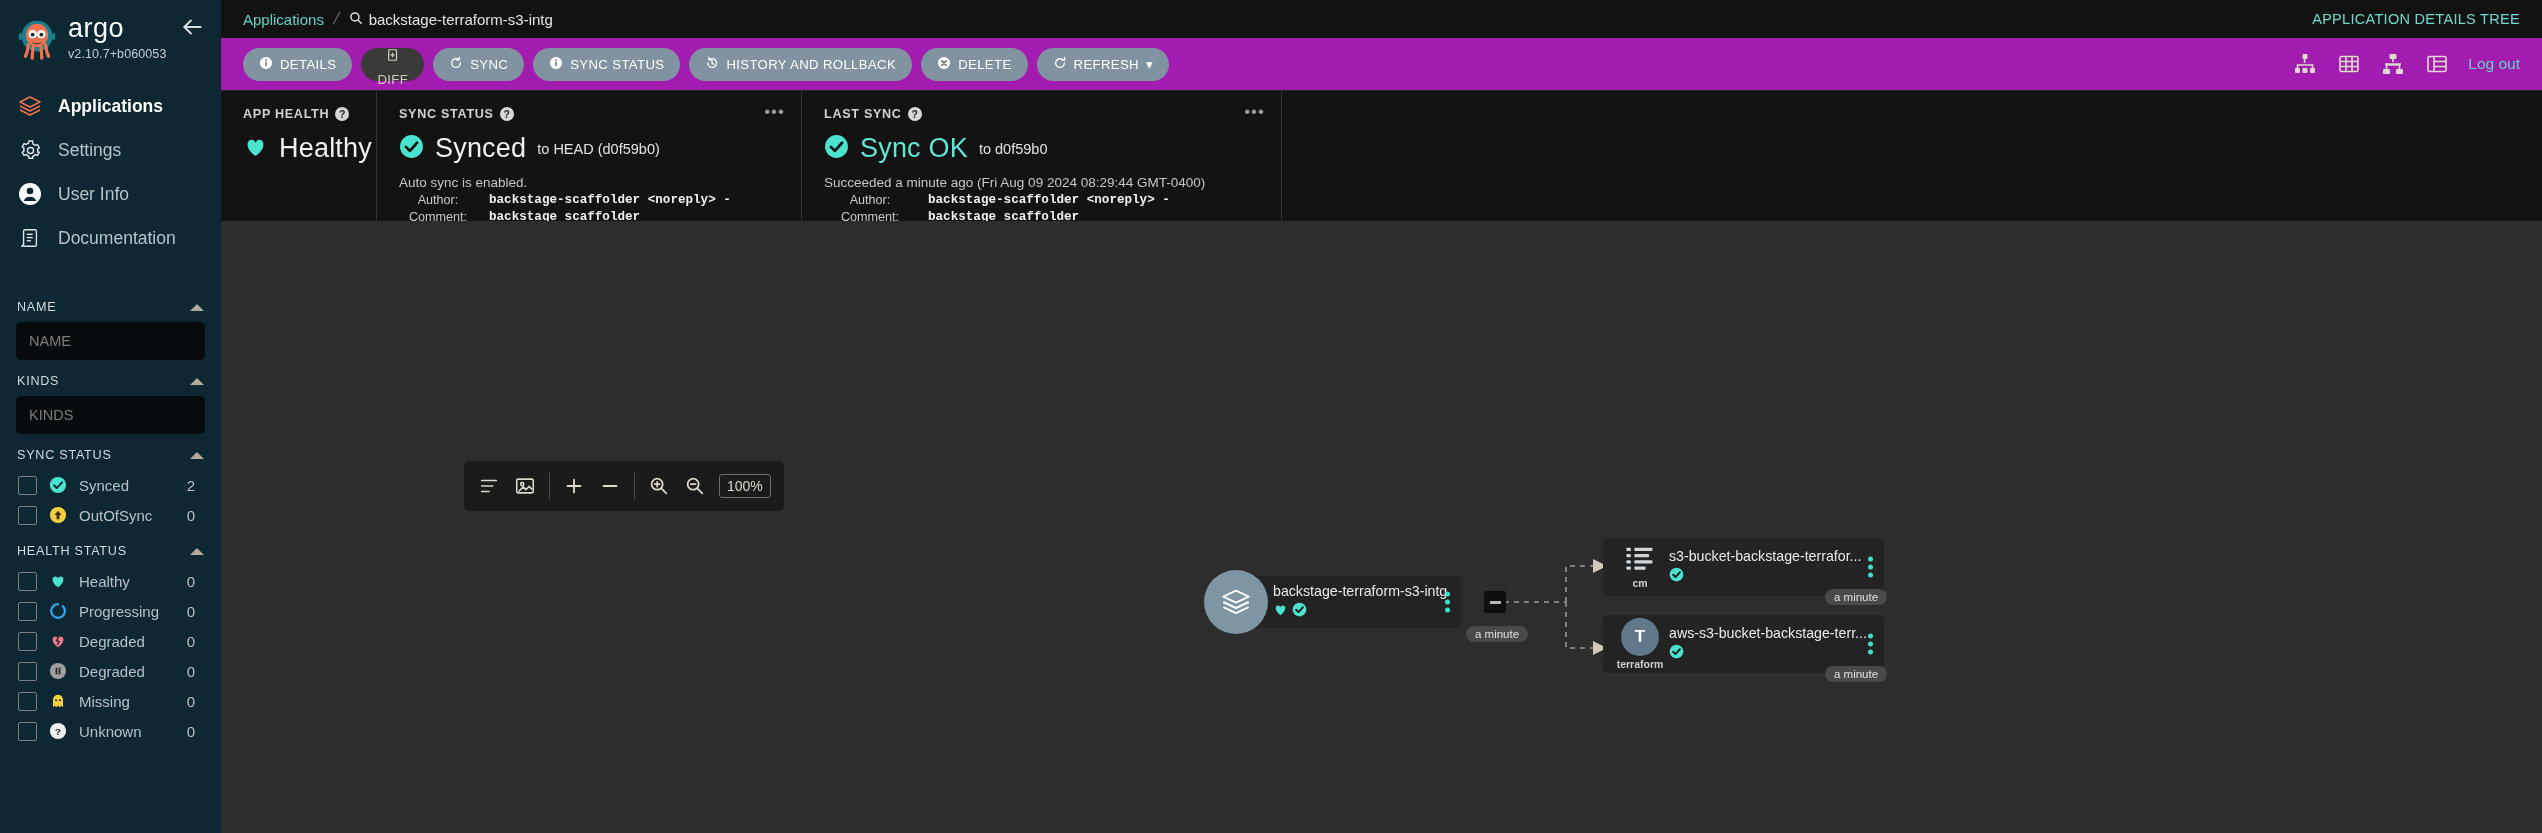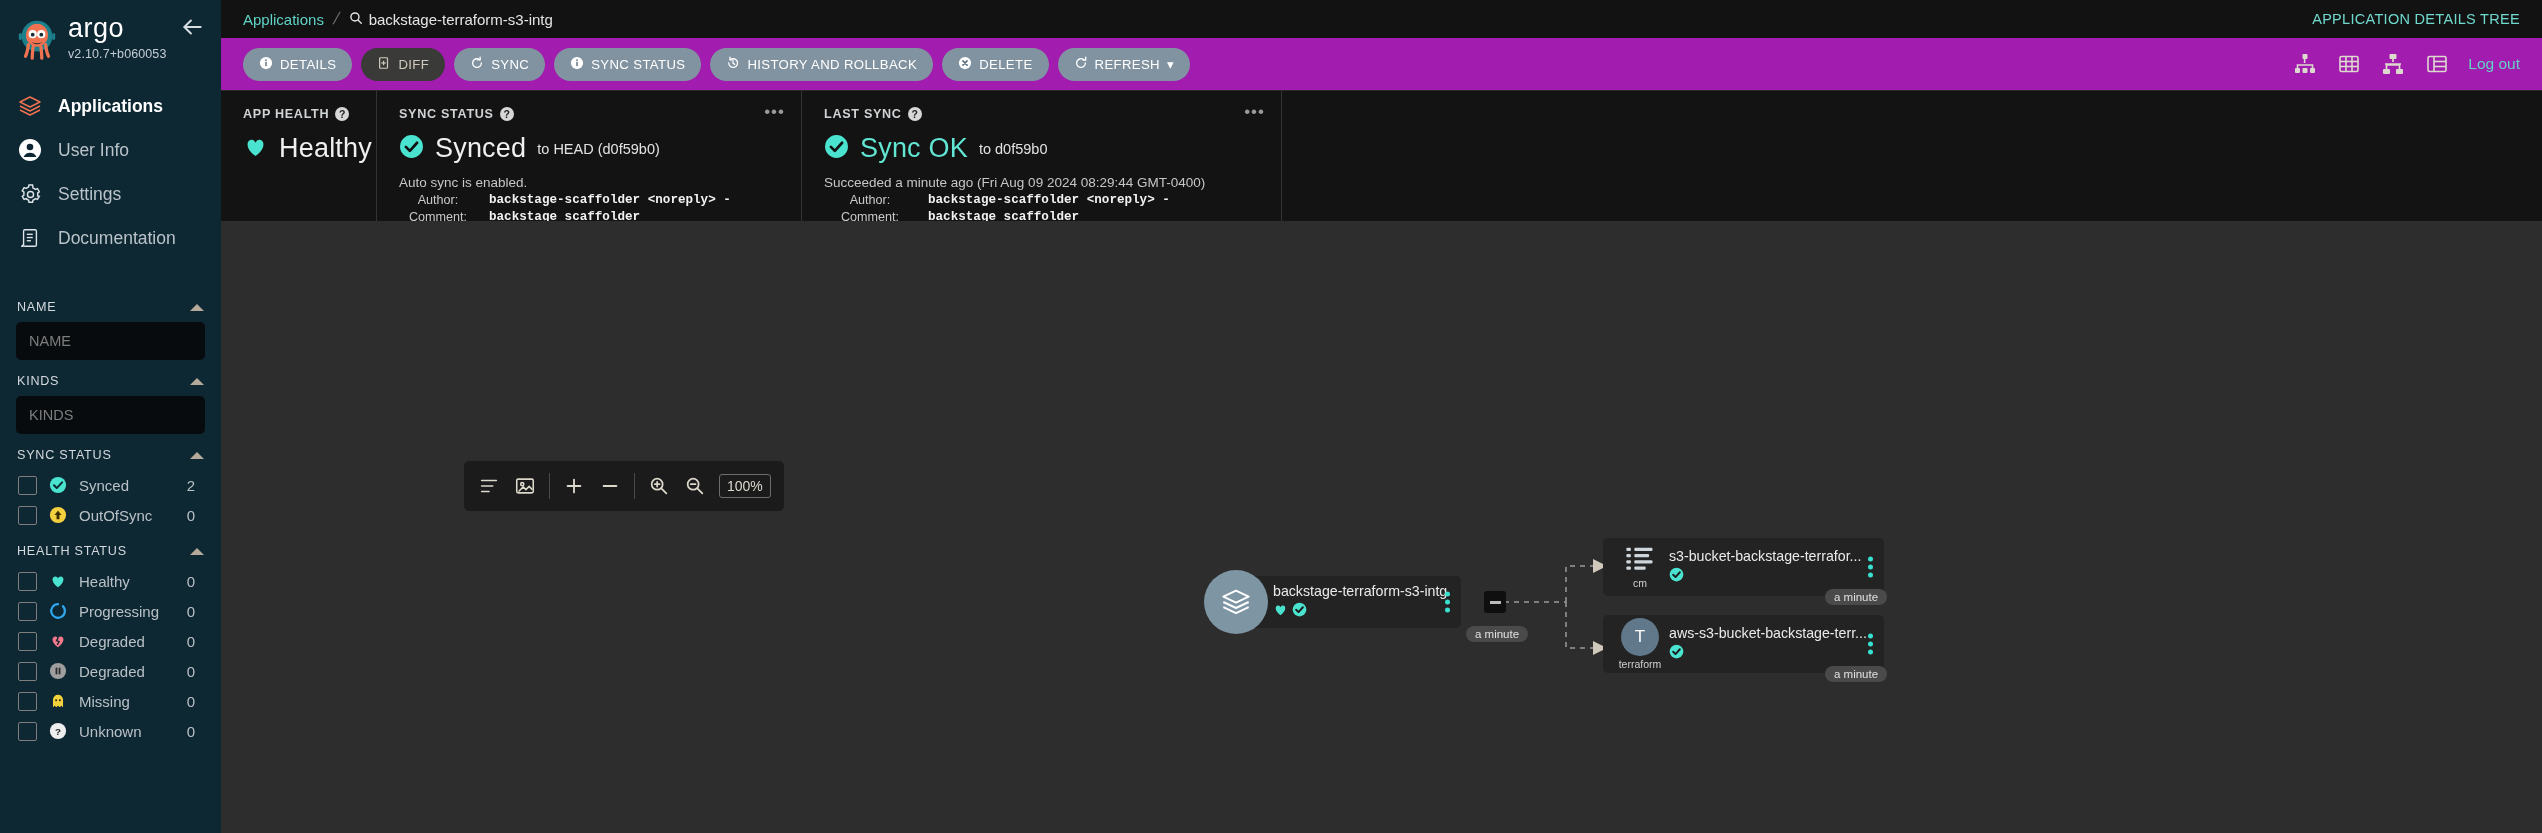--- a/index.html
+++ b/index.html
@@ -75,21 +75,21 @@
     padding: 0 22px; justify-content: space-between;
     border-bottom: 1px solid #2a2a2a;
   }
   .tb-left { display: flex; align-items: center; gap: 9px; }
   .tb-btn {
     height: 33px; border-radius: 17px; background: #8193a0; color: #ffffff;
     display: flex; align-items: center; gap: 7px; padding: 0 16px;
     font-size: 13.2px; letter-spacing: .35px; cursor: pointer; border: none;
     font-family: "Liberation Sans", sans-serif; white-space: nowrap;
   }
-  .tb-btn.muted { background: #3a3a38; color: #cfcabc; }
+  .tb-btn.muted { background: #3a3a38; color: #cfcabc; flex-direction: column; }
   .tb-right { display: flex; align-items: center; gap: 18px; }
   .tb-ico { width: 26px; height: 26px; color: #ded9cf; cursor: pointer; display:flex;align-items:center;justify-content:center;}
   .logout { font-size: 15.5px; color: #62d2c5; cursor: pointer; }
 
   
   .status-strip { height: 130px; background: #131313; display: flex; align-items: stretch; }
   .sp { padding: 16px 22px 0 22px; position: relative; }
   .sp + .sp { border-left: 1px solid #333; }
   .sp-health { width: 155px; }
   .sp-sync { width: 425px; }
@@ -139,21 +139,21 @@
   .kebab { position: absolute; right: 11px; top: 50%; transform: translateY(-50%); cursor: pointer; }
   .kebab i { display: block; width: 5px; height: 5px; border-radius: 50%; background: #39e0cf; margin: 3px 0; }
   .age {
     position: absolute; background: #4a4a4a; color: #e0e0e0; font-size: 11.5px;
     border-radius: 9px; padding: 2px 9px; white-space: nowrap;
   }
   .res-node {
     width: 281px; height: 58px; background: #232323; border-radius: 5px;
     display: flex; align-items: center; padding-left: 14px; cursor: pointer;
   }
-  .res-ico-wrap { width: 46px; display:flex; flex-direction:column; align-items:center; flex: 0 0 46px;}
+  .res-ico-wrap { width: 46px; display:flex; flex-direction:column; align-items:center; flex: 0 0 46px; font-weight: bold;}
   .res-kind { font-size: 10.5px; color: #cfcfcf; margin-top: 2px; }
   .res-body { margin-left: 6px; }
   .res-circle {
     width: 38px; height: 38px; border-radius: 50%; background: #61788a;
     display:flex;align-items:center;justify-content:center; color:#fff; font-size:17px;
   }
   .collapse-pill {
     position: absolute; width: 22px; height: 22px; background: #0f0f0f;
     border-radius: 3px; display:flex;align-items:center;justify-content:center; cursor:pointer;
   }
@@ -201,36 +201,36 @@
           <svg viewBox="0 0 24 24" width="24" height="24" fill="none" stroke="#ef7350" stroke-width="1.5" stroke-linejoin="round">
             <polygon points="12,3 22,8 12,13 2,8"></polygon>
               <polyline points="2,12 12,17 22,12"></polyline>
               <polyline points="2,16 12,21 22,16"></polyline>
           </svg>
         </span>
         <span class="nav-label">Applications</span>
       </div>
       <div class="nav-item">
         <span class="nav-ico">
+          <svg viewBox="0 0 24 24" width="23" height="23" fill="none" stroke="#dfe5e9" stroke-width="1.5">
+            <circle cx="12" cy="12" r="3.2"></circle>
+            <path d="M19.4 13.5a7.9 7.9 0 000-3l1.8-1.4-1.9-3.2-2.1.8a7.6 7.6 0 00-2.6-1.5L14.2 2h-3.8l-.4 2.2a7.6 7.6 0 00-2.6 1.5l-2.1-.8L3.4 8.1 5.2 9.5a7.9 7.9 0 000 3l-1.8 1.4 1.9 3.2 2.1-.8a7.6 7.6 0 002.6 1.5l.4 2.2h3.8l.4-2.2a7.6 7.6 0 002.6-1.5l2.1.8 1.9-3.2z"></path>
+          </svg>
+        </span>
+        <span class="nav-label">Settings</span>
+      </div>
+      <div class="nav-item">
+        <span class="nav-ico">
           <svg viewBox="0 0 24 24" width="24" height="24">
             <circle cx="12" cy="12" r="11" fill="#ffffff"></circle>
             <circle cx="12" cy="9" r="3.3" fill="#0d2733"></circle>
             <path d="M5.6 19a6.9 6.9 0 0112.8 0z" fill="#0d2733"></path>
           </svg>
         </span>
         <span class="nav-label">User Info</span>
-      </div>
-      <div class="nav-item">
-        <span class="nav-ico">
-          <svg viewBox="0 0 24 24" width="23" height="23" fill="none" stroke="#dfe5e9" stroke-width="1.5">
-            <circle cx="12" cy="12" r="3.2"></circle>
-            <path d="M19.4 13.5a7.9 7.9 0 000-3l1.8-1.4-1.9-3.2-2.1.8a7.6 7.6 0 00-2.6-1.5L14.2 2h-3.8l-.4 2.2a7.6 7.6 0 00-2.6 1.5l-2.1-.8L3.4 8.1 5.2 9.5a7.9 7.9 0 000 3l-1.8 1.4 1.9 3.2 2.1-.8a7.6 7.6 0 002.6 1.5l.4 2.2h3.8l.4-2.2a7.6 7.6 0 002.6-1.5l2.1.8 1.9-3.2z"></path>
-          </svg>
-        </span>
-        <span class="nav-label">Settings</span>
       </div>
       <div class="nav-item">
         <span class="nav-ico">
           <svg viewBox="0 0 24 24" width="22" height="22" fill="none" stroke="#dfe5e9" stroke-width="1.5" stroke-linejoin="round">
             <rect x="5" y="3" width="14" height="18" rx="1.5"></rect>
             <line x1="8.5" y1="8" x2="15" y2="8"></line>
               <line x1="8.5" y1="11.5" x2="15" y2="11.5"></line>
               <line x1="8.5" y1="15" x2="13" y2="15"></line>
             <path d="M5 19 L3 21 L5 21"></path>
           </svg>

